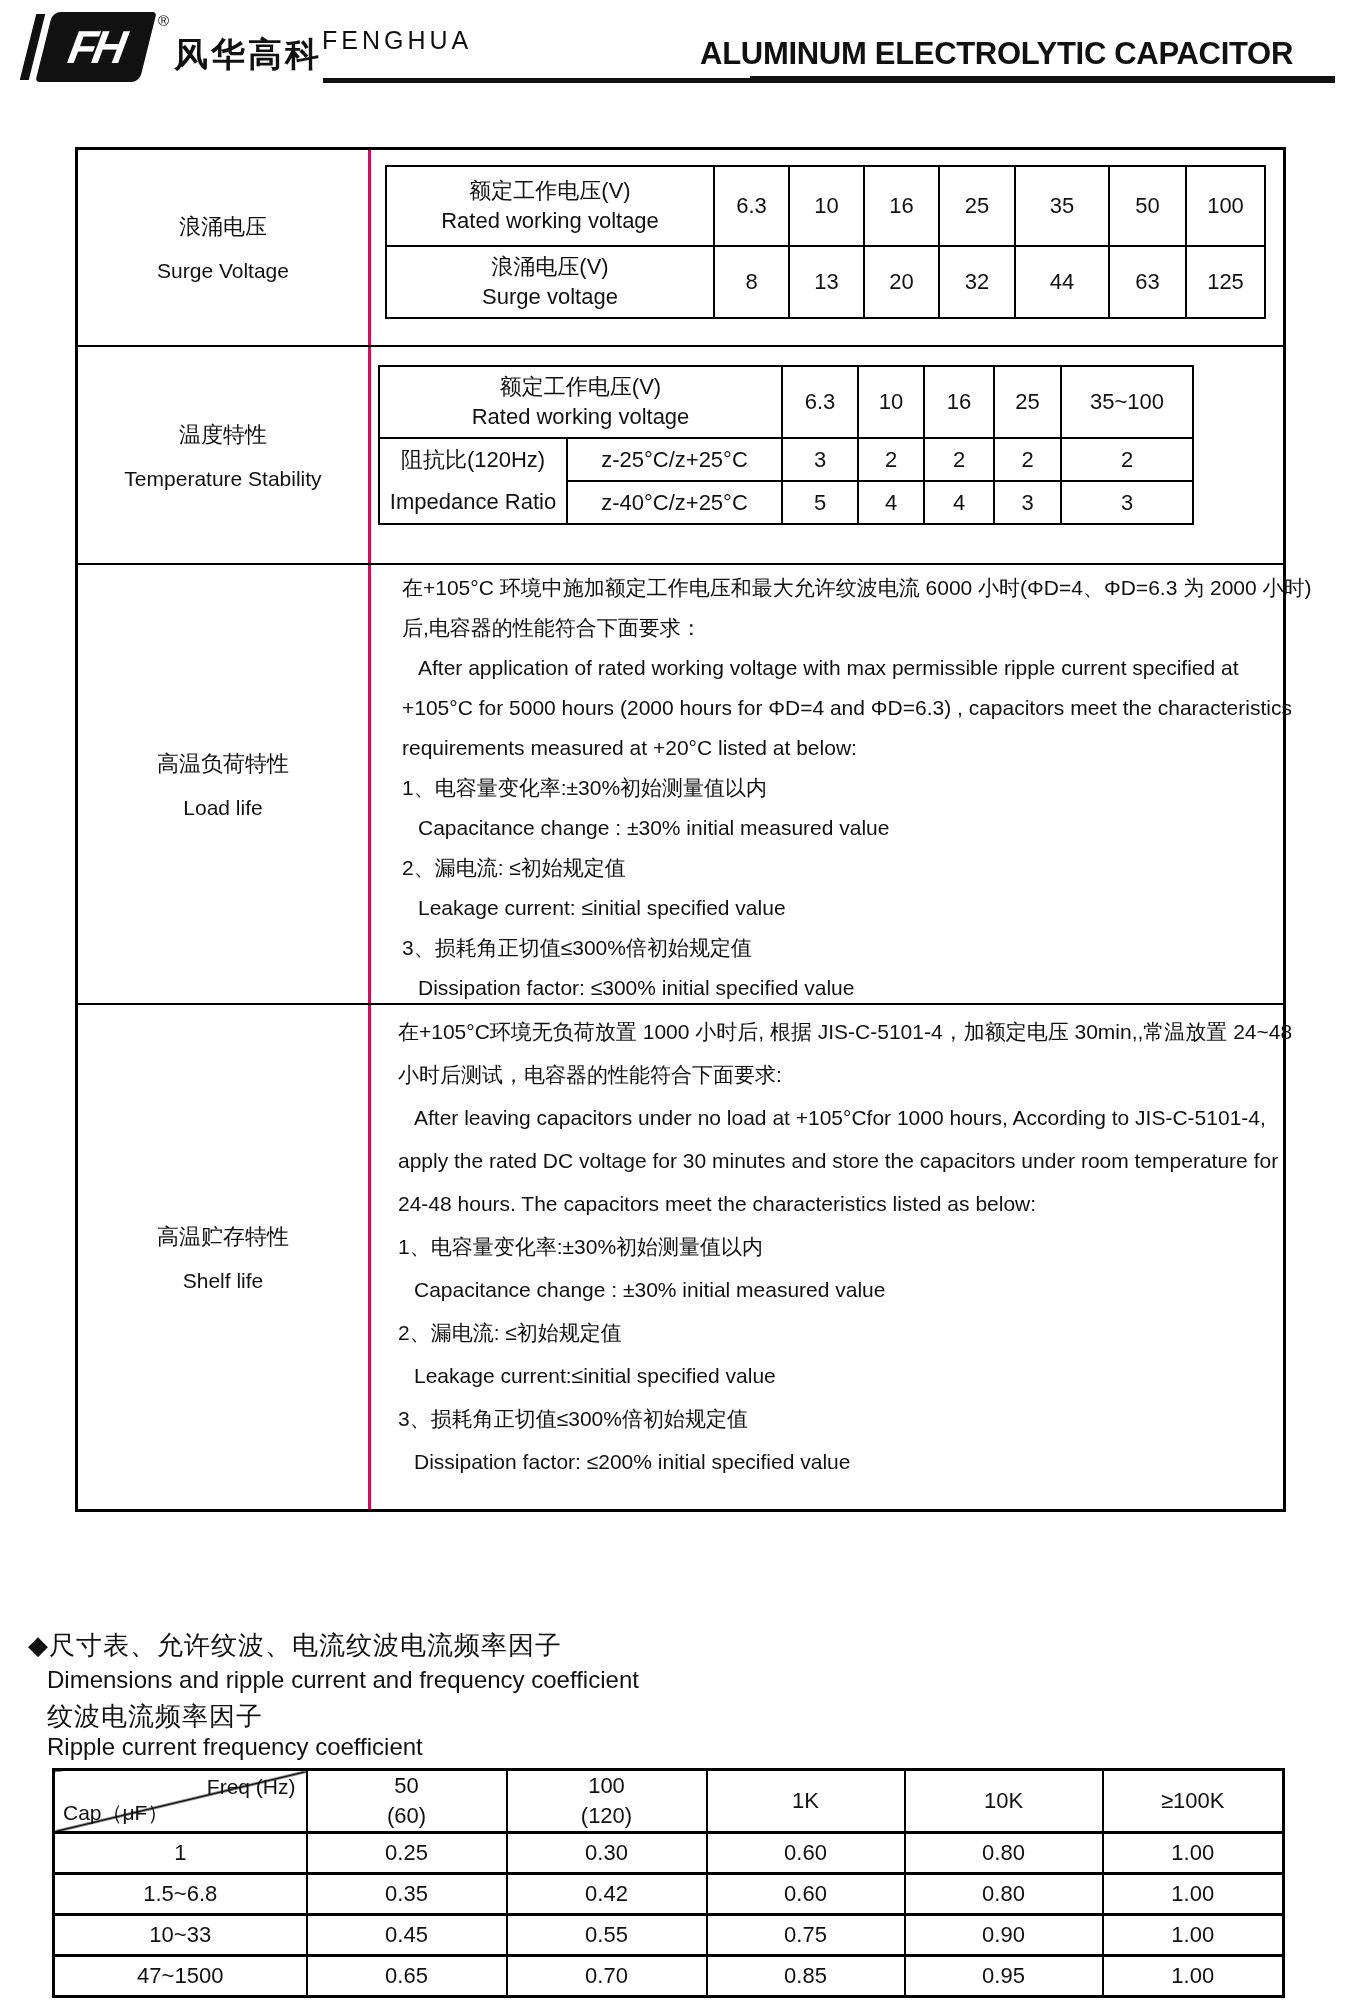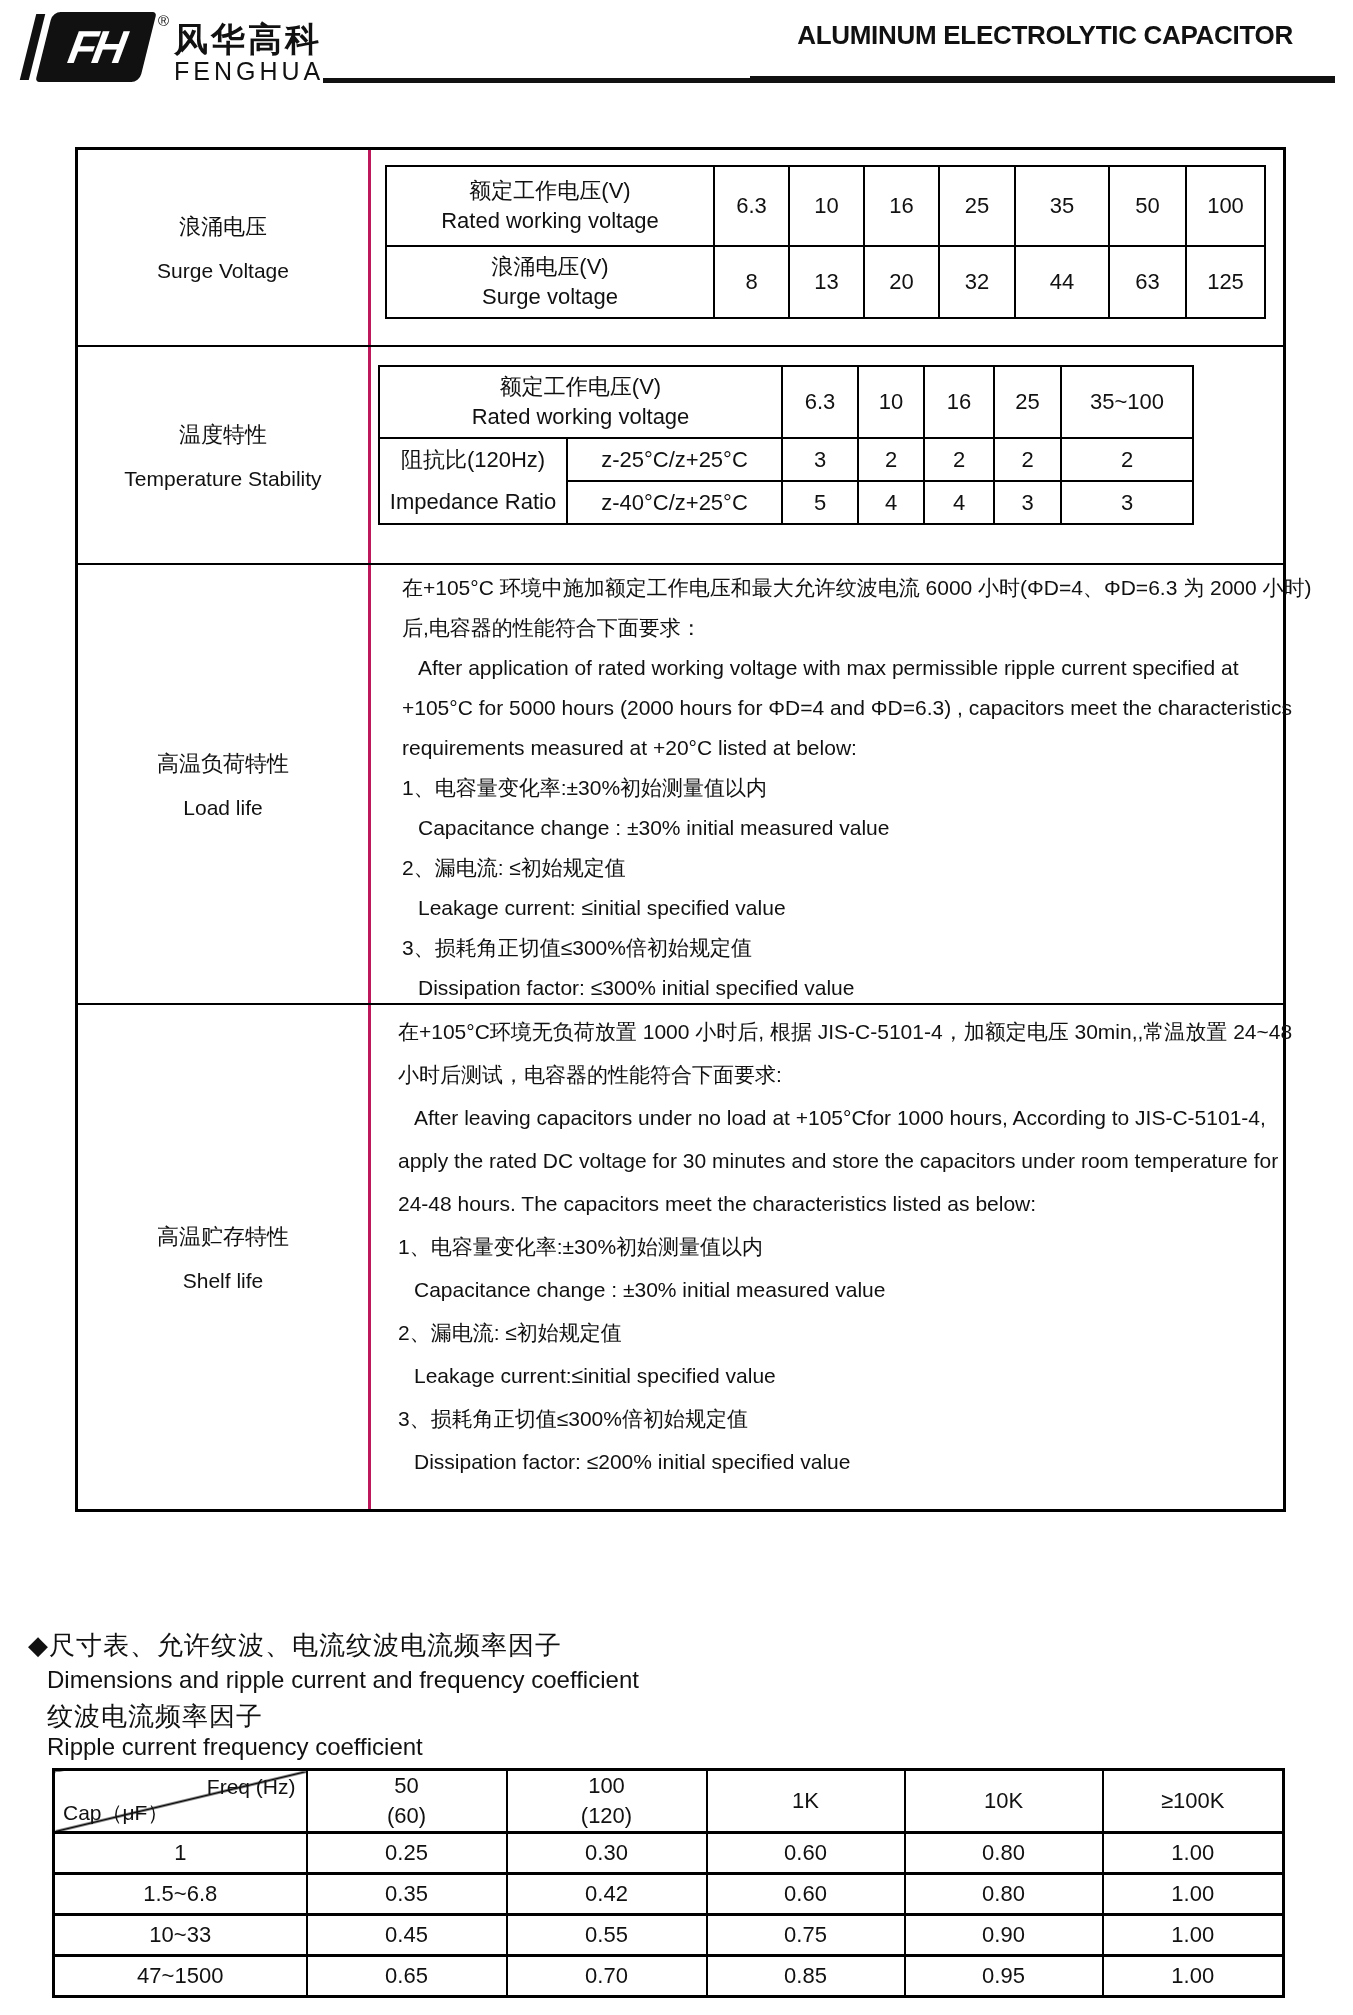--- a/index.html
+++ b/index.html
@@ -9,24 +9,24 @@
     font-family:"Liberation Sans","DejaVu Sans",sans-serif;
     color:#111;
   }
   
   .logo-wrap{position:absolute;left:28px;top:12px;display:flex;align-items:flex-start;}
   .logo-icon{position:relative;width:128px;height:70px;}
   .logo-slash{position:absolute;left:0;top:2px;width:9px;height:66px;background:#111;transform:skewX(-14deg);}
   .logo-block{position:absolute;left:16px;top:0;width:104px;height:70px;background:#111;border-radius:8px 4px 8px 4px;transform:skewX(-14deg);display:flex;align-items:center;justify-content:center;}
   .logo-mono{color:#fff;font-weight:700;font-style:italic;font-size:46px;letter-spacing:-4px;transform:skewX(4deg);}
   .reg{position:absolute;left:130px;top:0px;font-size:15px;}
-  .logo-text{margin-left:18px;display:flex;flex-direction:column;}
+  .logo-text{margin-left:18px;display:flex;flex-direction:row;margin-top:15px;}
   .logo-cn{font-size:34px;font-weight:700;letter-spacing:3px;line-height:38px;margin-top:8px;}
   .logo-en{font-size:25px;font-weight:500;letter-spacing:4px;line-height:26px;}
-  .page-title{position:absolute;top:20px;right:60px;font-size:26px;font-weight:700;letter-spacing:-0.3px;}
+  .page-title{position:absolute;top:36px;right:60px;font-size:31px;font-weight:700;letter-spacing:-0.3px;}
   .hr1{position:absolute;left:323px;top:78px;width:432px;height:5px;background:#111;}
   .hr2{position:absolute;left:750px;top:76px;width:585px;height:7px;background:#111;}
 
   
   .otable{position:absolute;left:75px;top:147px;width:1211px;height:1365px;border:3px solid #000;box-sizing:border-box;display:flex;flex-direction:column;}
   .orow{display:flex;box-sizing:border-box;}
   .orow + .orow{border-top:2px solid #000;}
   .r1{height:195px;} .r2{height:218px;text-align:center;} .r3{height:440px;} .r4{flex:1;}
   .olabel{width:293px;box-sizing:border-box;border-right:3px solid #be185d;display:flex;flex-direction:column;align-items:center;justify-content:center;gap:17px;flex-shrink:0;}
   .olabel .cn{font-size:22px;}

